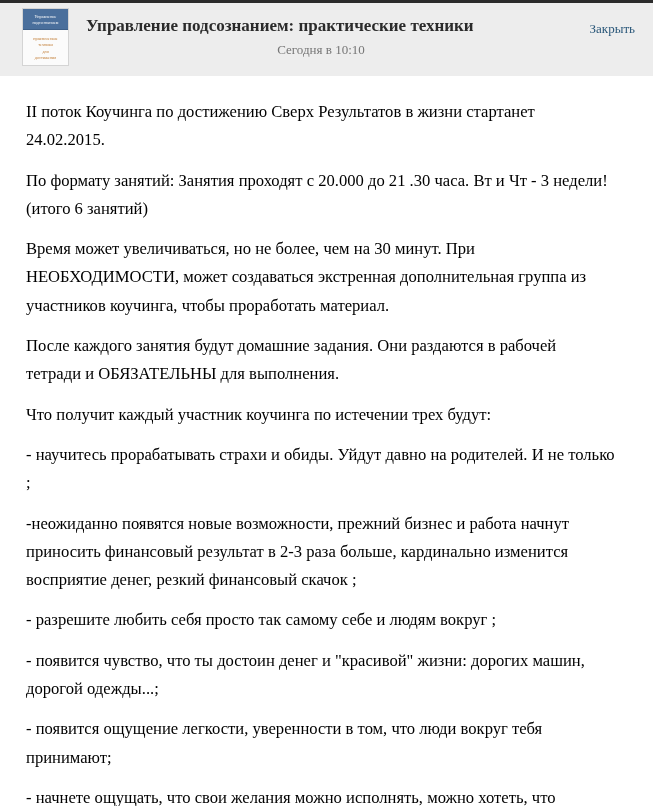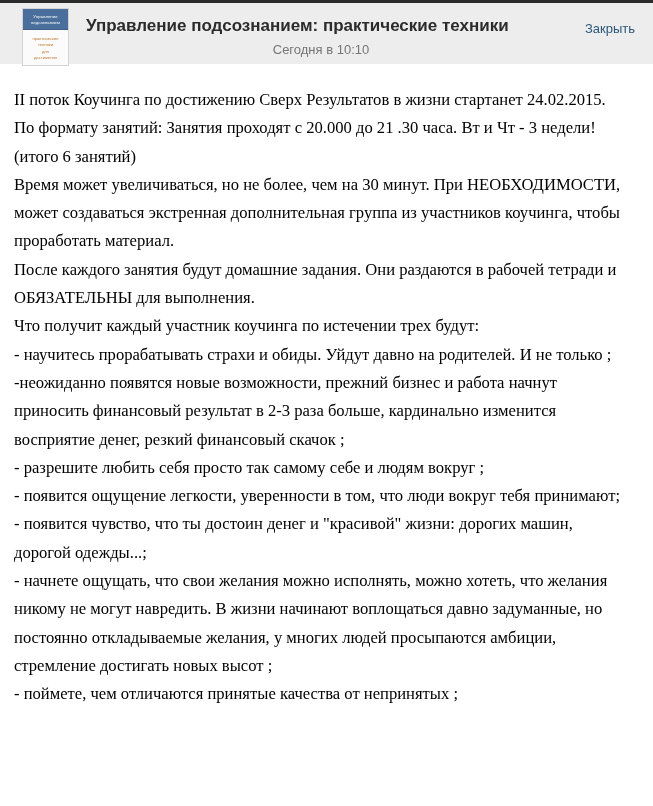--- a/index.html
+++ b/index.html
@@ -22,23 +22,24 @@
     width: 653px;
     height: 3px;
     background: #2b2b2b;
   }
 
   
   .post-header {
     position: absolute;
     top: 3px; left: 0;
     width: 653px;
-    height: 61px;
+    height: 73px;
     background: #ededed;
     box-sizing: border-box;
+    font-family: Liberation Serif, serif;
   }
 
   
   .thumb {
     position: absolute;
     left: 22px;
     top: 5px;
     width: 47px;
     height: 58px;
     background: #ffffff;
@@ -122,21 +123,21 @@
     top: 86px;
     left: 14px;
     width: 613px;
     font-family: "Liberation Serif", serif;
     font-size: 16.6px;
     line-height: 28.3px;
     color: #000000;
     text-align: left;
   }
   .post-body p {
-    margin: 0;
+    margin: 12px;
     padding: 0;
   }
 </style>
 </head>
 <body>
 
 <div class="top-strip"></div>
 
 <div class="post-header">
 
@@ -163,18 +164,18 @@
 
 <div class="post-body">
   <p>II поток Коучинга по достижению Сверх Результатов в жизни стартанет 24.02.2015.</p>
   <p>По формату занятий: Занятия проходят с 20.000 до 21 .30 часа. Вт и Чт - 3 недели! (итого 6 занятий)</p>
   <p>Время может увеличиваться, но не более, чем на 30 минут. При НЕОБХОДИМОСТИ, может создаваться экстренная дополнительная группа из участников коучинга, чтобы проработать материал.</p>
   <p>После каждого занятия будут домашние задания. Они раздаются в рабочей тетради и ОБЯЗАТЕЛЬНЫ для выполнения.</p>
   <p>Что получит каждый участник коучинга по истечении трех будут:</p>
   <p>- научитесь прорабатывать страхи и обиды. Уйдут давно на родителей. И не только ;</p>
   <p>-неожиданно появятся новые возможности, прежний бизнес и работа начнут приносить финансовый результат в 2-3 раза больше, кардинально изменится восприятие денег, резкий финансовый скачок ;</p>
   <p>- разрешите любить себя просто так самому себе и людям вокруг ;</p>
+  <p>- появится чувство, что ты достоин денег и "красивой" жизни: дорогих машин, дорогой одежды...;</p>
   <p>- появится ощущение легкости, уверенности в том, что люди вокруг тебя принимают;</p>
-  <p>- появится чувство, что ты достоин денег и "красивой" жизни: дорогих машин, дорогой одежды...;</p>
   <p>- начнете ощущать, что свои желания можно исполнять, можно хотеть, что желания никому не могут навредить. В жизни начинают воплощаться давно задуманные, но постоянно откладываемые желания, у многих людей просыпаются амбиции, стремление достигать новых высот ;</p>
   <p>- поймете, чем отличаются принятые качества от непринятых ;</p>
 
 </div>
 
 </body></html>

